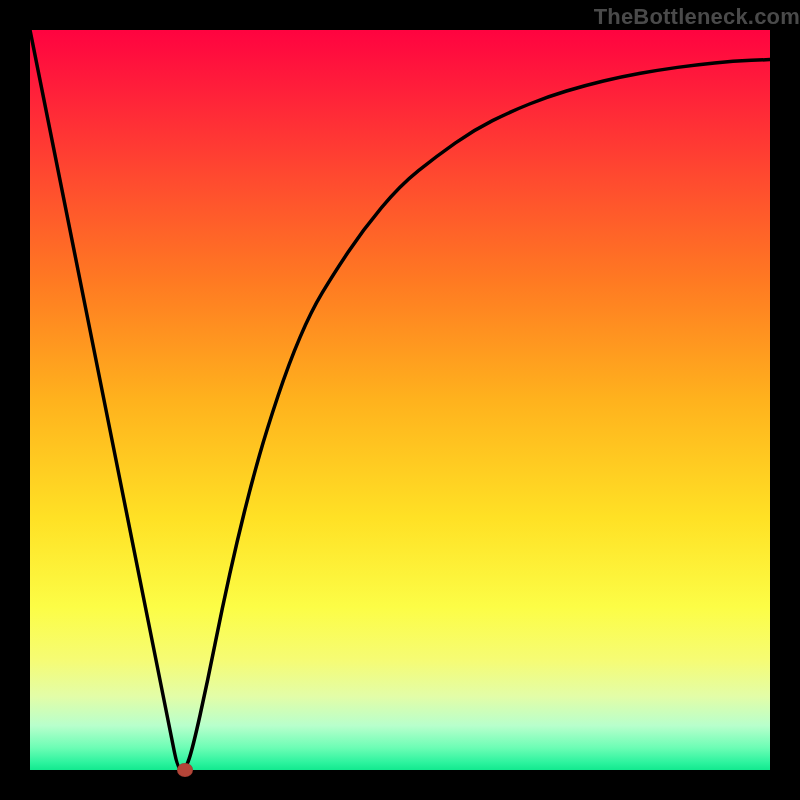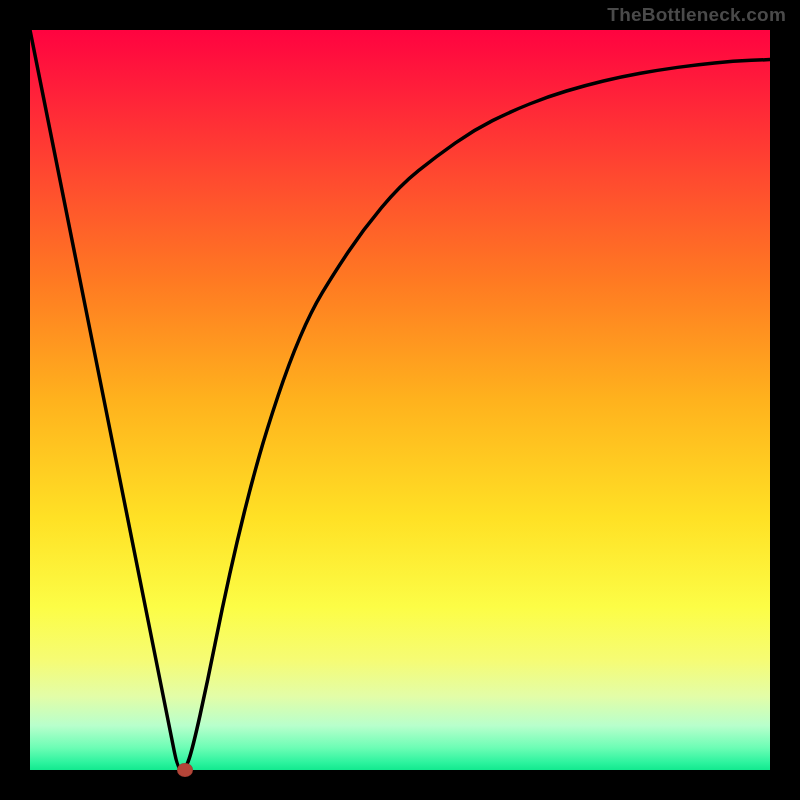--- a/index.html
+++ b/index.html
@@ -13,23 +13,23 @@
   }
   .frame {
     position: relative;
     width: 800px;
     height: 800px;
     background: #000;
   }
   .watermark {
     position: absolute;
     top: 4px;
-    right: 14px;
+    right: 0;
     color: #4a4a4a;
-    font-size: 19px;
+    font-size: 22px;
     font-weight: 600;
     letter-spacing: 0.2px;
     z-index: 5;
   }
   .plot-area {
     position: absolute;
     left: 30px;
     top: 30px;
     width: 740px;
     height: 740px;

